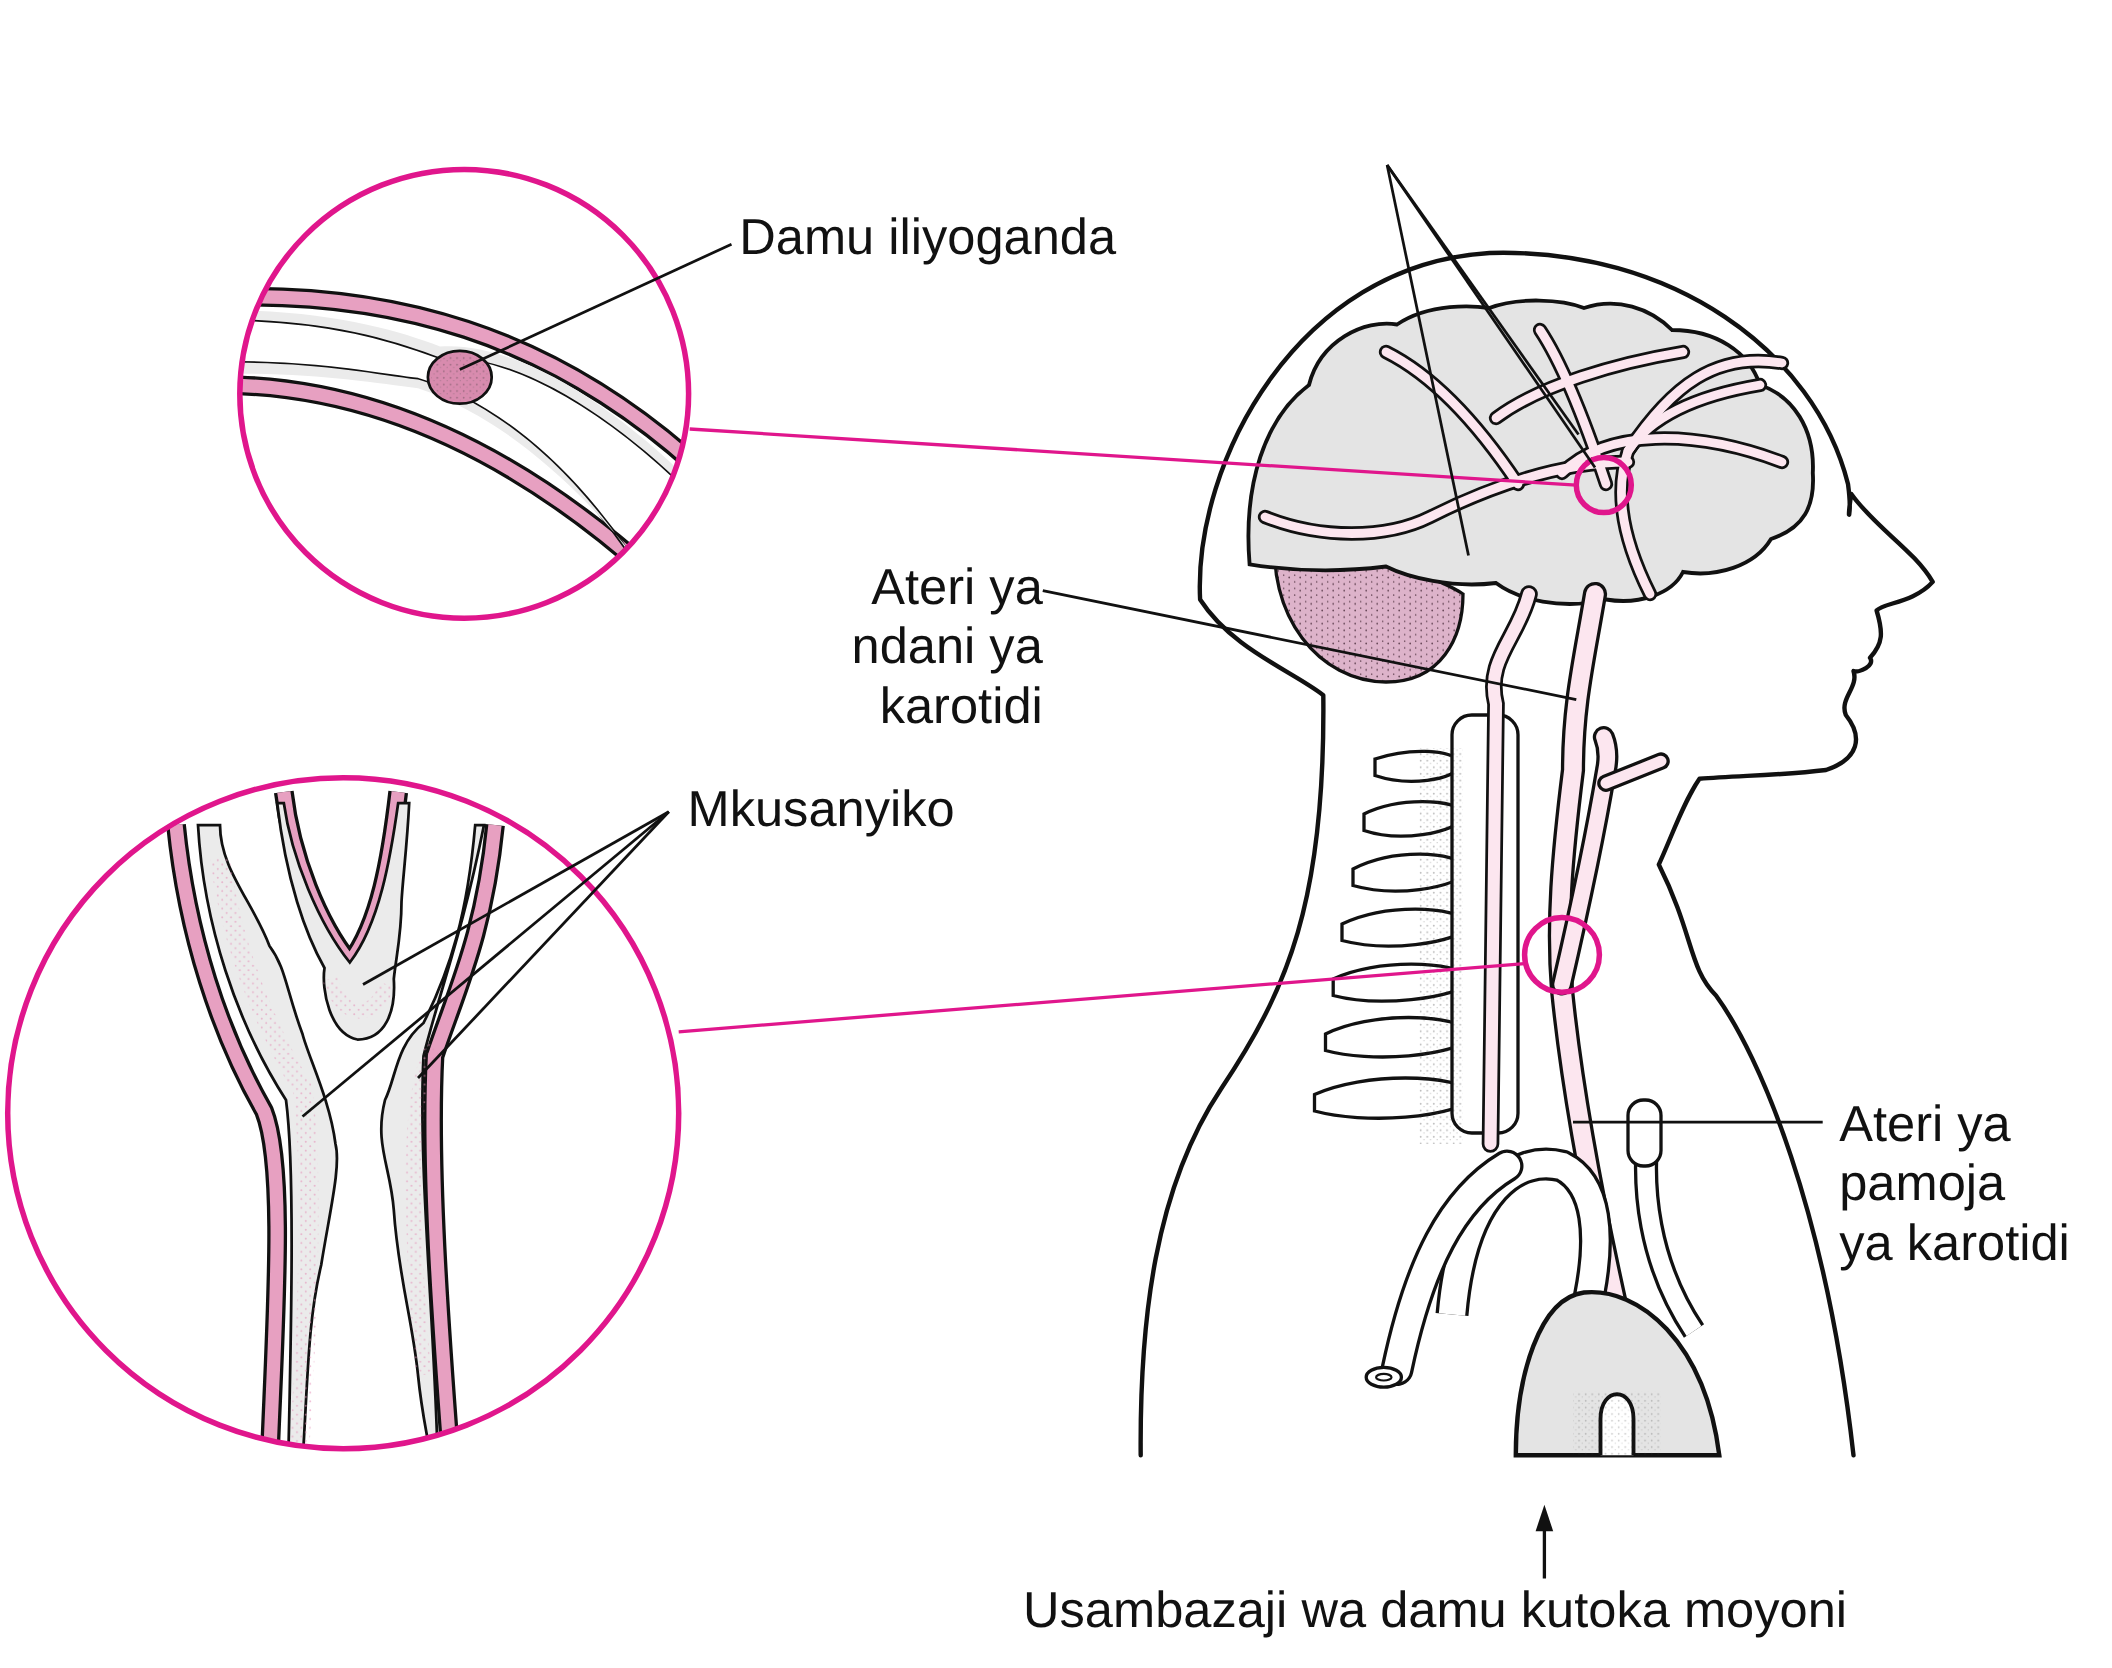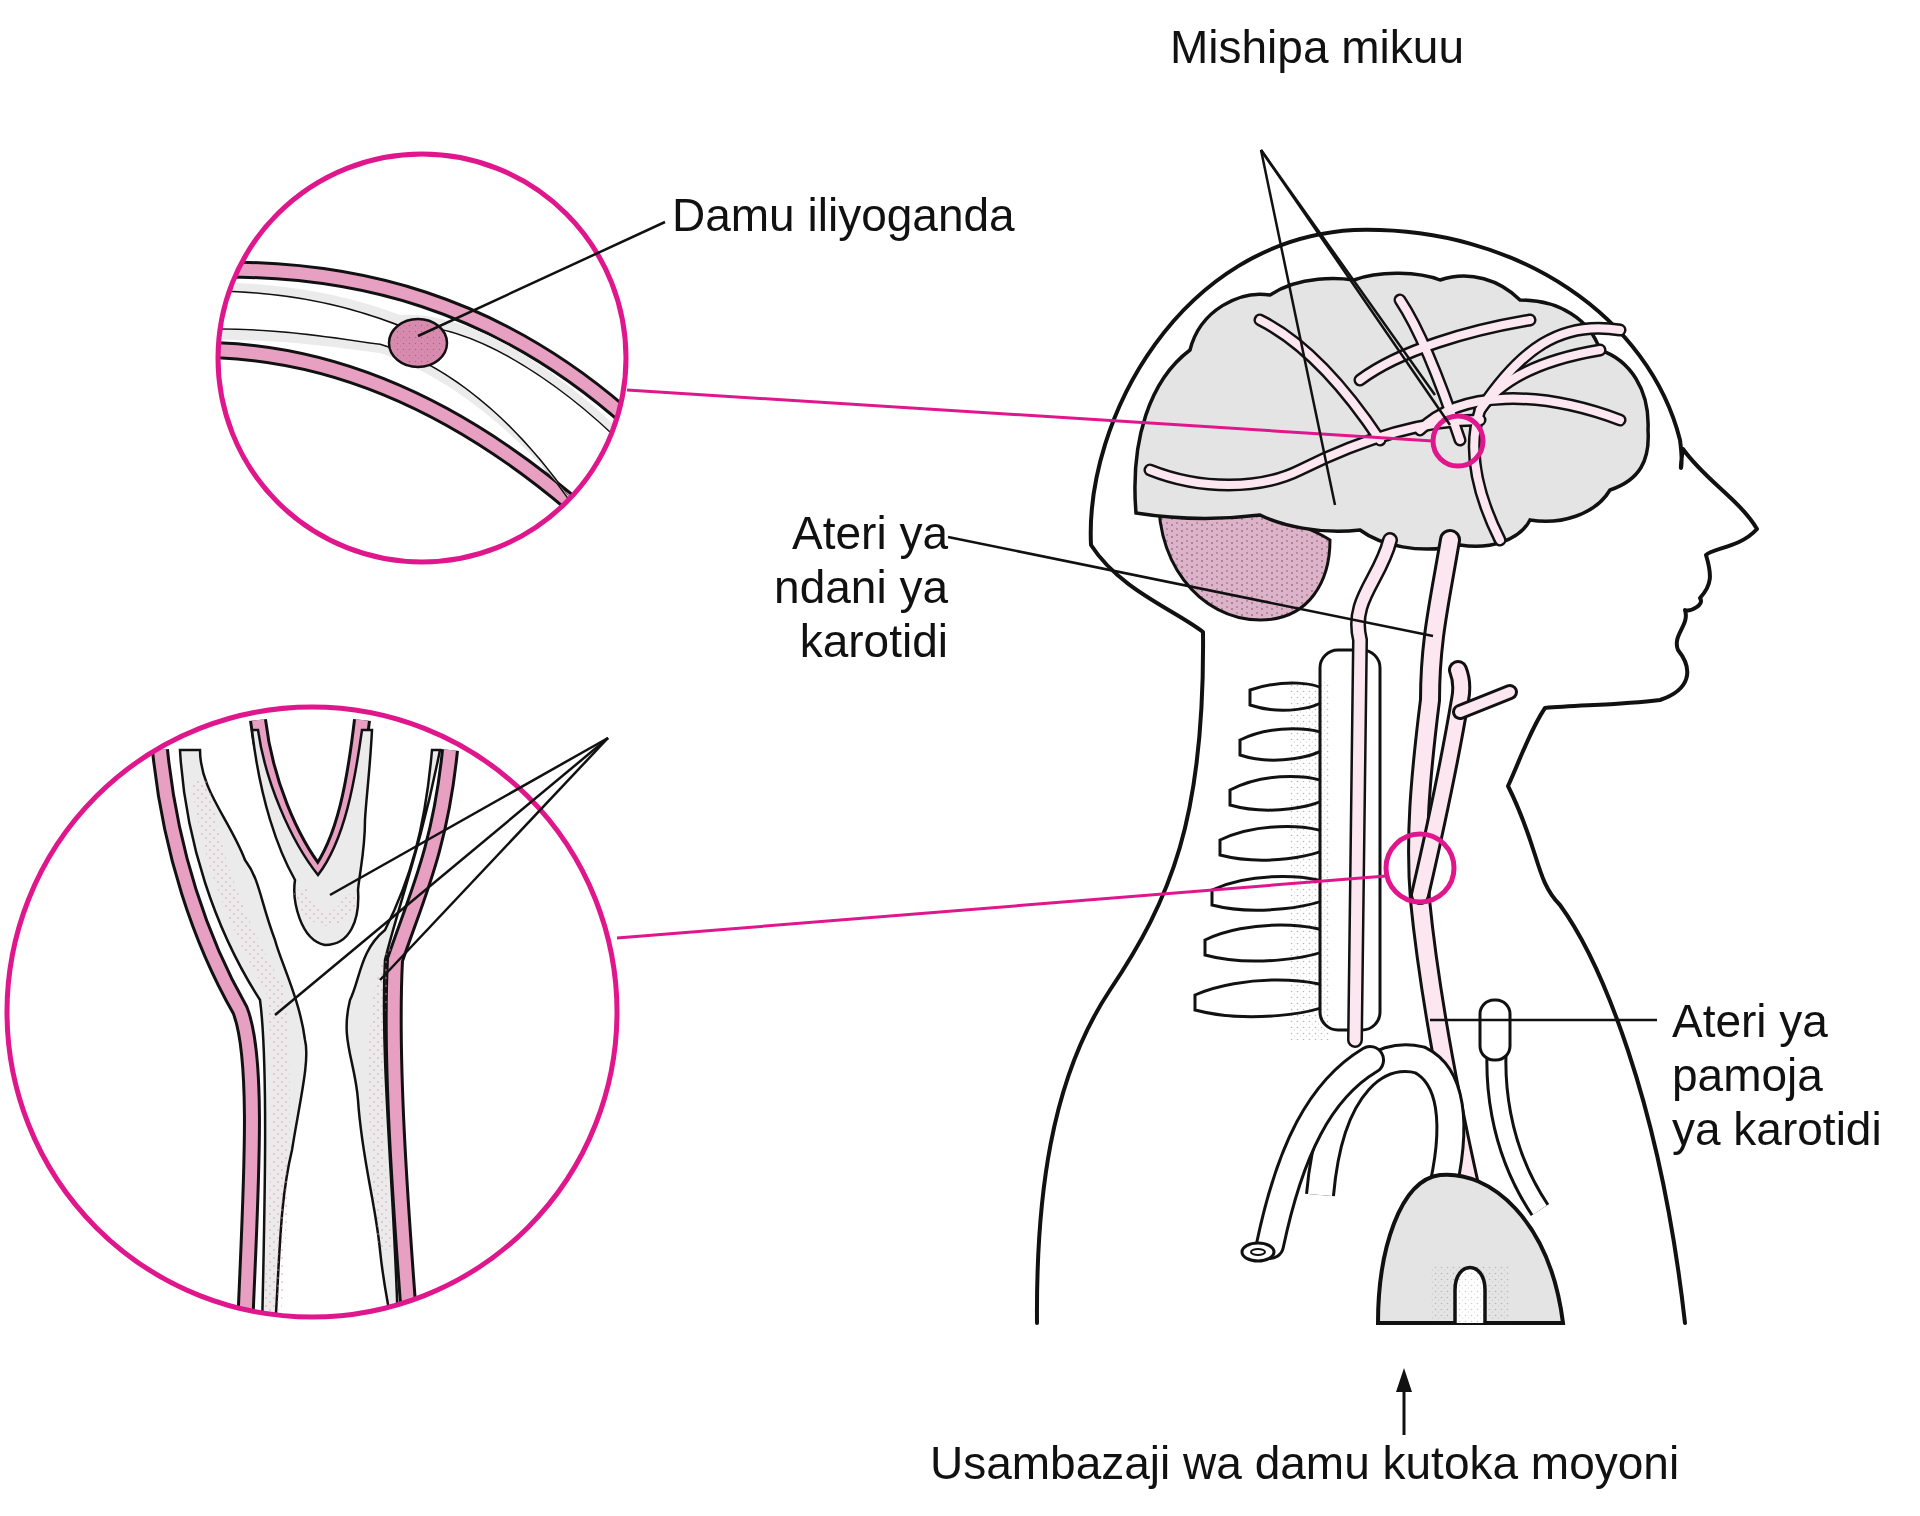--- a/index.html
+++ b/index.html
@@ -196,34 +196,34 @@
   <line x1="948" y1="537" x2="1433" y2="636" stroke="#111" stroke-width="2.5"></line>
   <line x1="1430" y1="1020" x2="1657" y2="1020" stroke="#111" stroke-width="2.5"></line>
 
   <g>
     <line x1="1404" y1="1435" x2="1404" y2="1385" stroke="#111" stroke-width="3"></line>
     <polygon points="1396,1392 1404,1368 1412,1392" fill="#111"></polygon>
   </g>
 </svg>
 
 <div class="label" style="left:1170px; top:20px;">
-  <span class="ln">Mishipa mikuu</span>
 </div>
 
 <div class="label" style="left:672px; top:188px;">
   <span class="ln">Damu iliyoganda</span>
 </div>
 
 <div class="label right-align" style="left:700px; width:248px; top:506px;">
   <span class="ln">Ateri ya</span>
   <span class="ln">ndani ya</span>
   <span class="ln">karotidi</span>
 </div>
 
 <div class="label" style="left:625px; top:708px;">
+  <span class="ln">Mkusanyiko</span>
 </div>
 
 <div class="label" style="left:1672px; top:994px;">
   <span class="ln">Ateri ya</span>
   <span class="ln">pamoja</span>
   <span class="ln">ya karotidi</span>
 </div>
 
 <div class="label" style="left:930px; top:1436px;text-align:center;">
   <span class="ln">Usambazaji wa damu kutoka moyoni</span>

